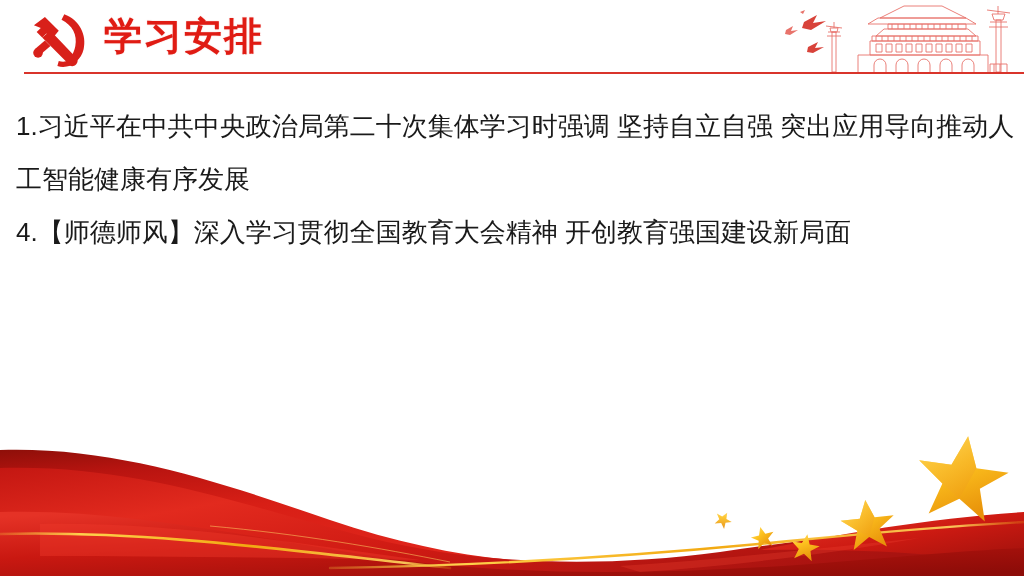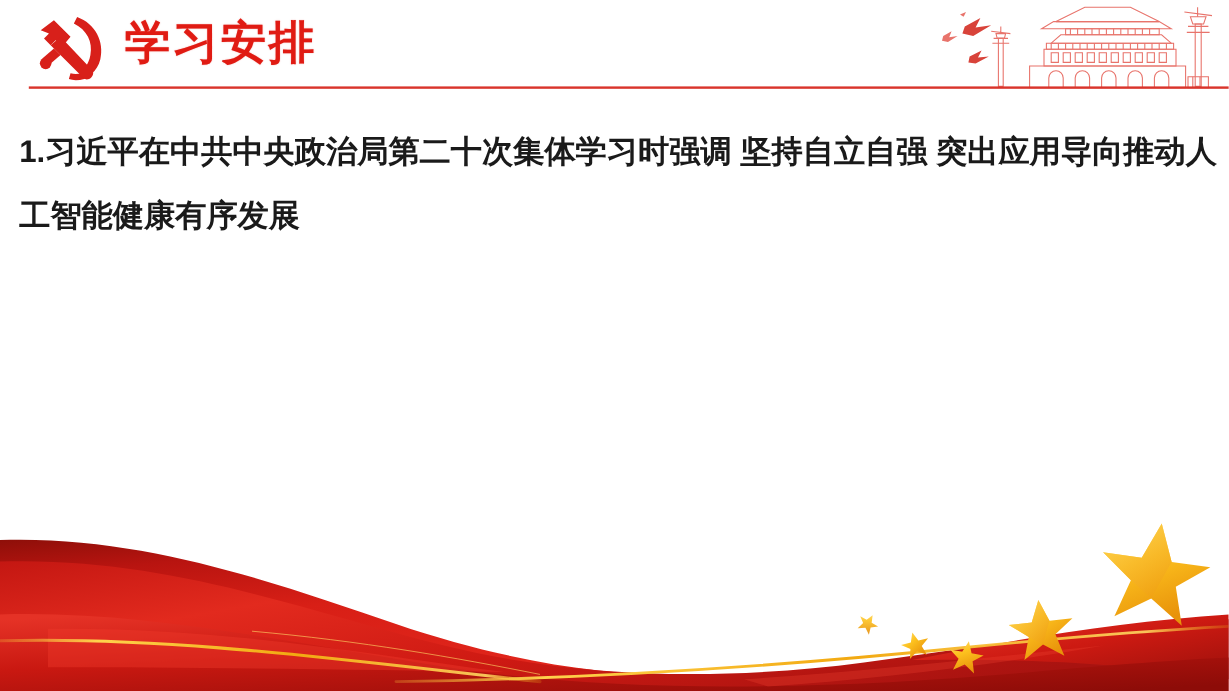--- a/index.html
+++ b/index.html
@@ -59,21 +59,21 @@
 
   
   .content {
     position: absolute;
     left: 16px;
     top: 100px;
     width: 1005px;
   }
   .study-item {
     font-size: 26px;
-    font-weight: bold;
+    font-weight: normal;
     color: #1a1a1a;
     line-height: 53px;
     letter-spacing: 0px;
     word-break: break-all;
   }
 
   
   .ribbon {
     position: absolute;
     left: 0;
@@ -160,20 +160,21 @@
         <path d="M220 62 l0 9 M226 62 l0 9"></path>
       </g>
     </svg>
   </div>
 
   <div class="header-rule"></div>
 </div>
 
 <div class="content">
   <div class="study-item">1.习近平在中共中央政治局第二十次集体学习时强调 坚持自立自强 突出应用导向推动人工智能健康有序发展</div>
+  <div class="study-item">4.【师德师风】深入学习贯彻全国教育大会精神 开创教育强国建设新局面</div>
 </div>
 
 <div class="ribbon">
   <svg viewBox="0 0 1024 160" width="1024" height="160" preserveAspectRatio="none">
     <defs>
       <linearGradient id="silkTop" x1="0" y1="0" x2="0.45" y2="1">
         <stop offset="0%" stop-color="#8e0f09"></stop>
         <stop offset="22%" stop-color="#b81410"></stop>
         <stop offset="55%" stop-color="#d81f16"></stop>
         <stop offset="100%" stop-color="#e0251b"></stop>

